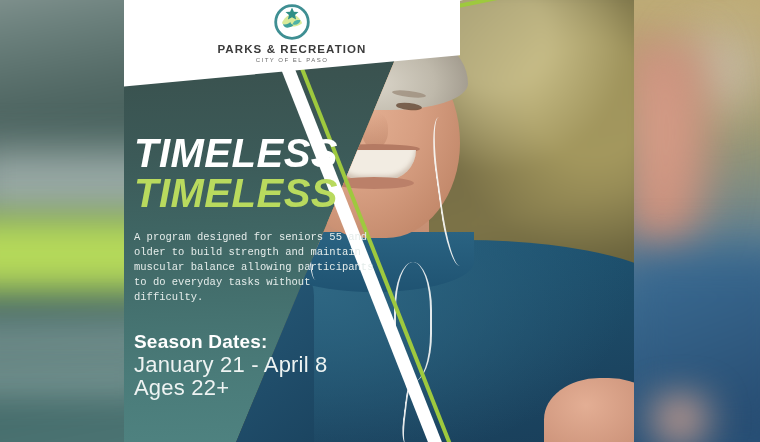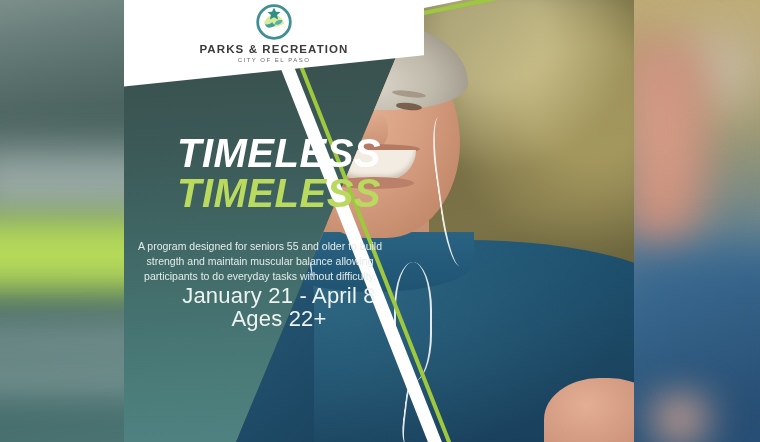--- a/index.html
+++ b/index.html
@@ -330,20 +330,21 @@
     transform-origin: 0 0;
   }
 
   
   .header {
     position: absolute;
     left: 0; top: 0;
     width: 300px; height: 120px;
     background: #ffffff;
     clip-path: polygon(0 0, 100% 0, 100% 46%, 0 72%);
+    padding-left: 36px;
   }
   .logo-wrap {
     position: absolute;
     left: 0; right: 0; top: 4px;
     display: flex;
     flex-direction: column;
     align-items: center;
   }
   .logo-badge { width: 36px; height: 36px; display: block; }
   .logo-title {
@@ -360,39 +361,39 @@
     letter-spacing: 1.5px;
     color: #6b6b6b;
     white-space: nowrap;
   }
 
   
   .content {
     position: absolute;
     left: 10px; top: 132px;
     width: 290px;
-    text-align: center;
   }
   .title-1, .title-2 {
     font-style: italic;
     font-weight: bold;
     font-size: 40px;
     line-height: 42px;
     letter-spacing: .5px;
     white-space: nowrap;
   }
   .title-1 { color: #ffffff; }
   .title-2 { color: #b9da5e; margin-top: -2px; }
 
   .body-copy {
-    margin-top: 25px;
+    margin-top: 16px;
     width: 252px;
     font-size: 10.5px;
     line-height: 15px;
     color: #e4ecea;
+    font-family: Liberation Mono, monospace;
   }
 
   .dates-head {
     margin-top: 26px;
     font-size: 19px;
     font-weight: bold;
     color: #ffffff;
     letter-spacing: .2px;
   }
   .dates-line {
@@ -470,18 +471,19 @@
         </svg>
         <div class="logo-title">PARKS &amp; RECREATION</div>
         <div class="logo-sub">CITY OF EL PASO</div>
       </div>
     </div>
 
     <div class="content">
       <div class="title-1">TIMELESS</div>
       <div class="title-2">TIMELESS</div>
       <div class="body-copy">A program designed for seniors 55 and older to build strength and maintain muscular balance allowing participants to do everyday tasks without difficulty.</div>
+      <div class="dates-head">Season Dates:</div>
       <div class="dates-line">January 21 - April 8</div>
       <div class="dates-line">Ages 22+</div>
     </div>
 
   </div>
 </div>
 
 </body></html>

